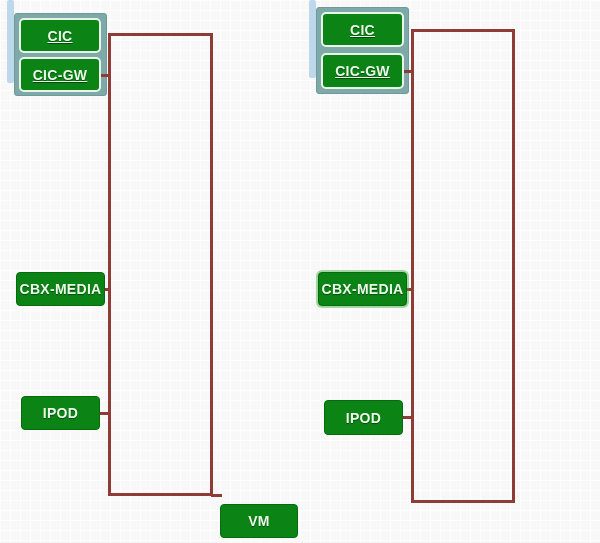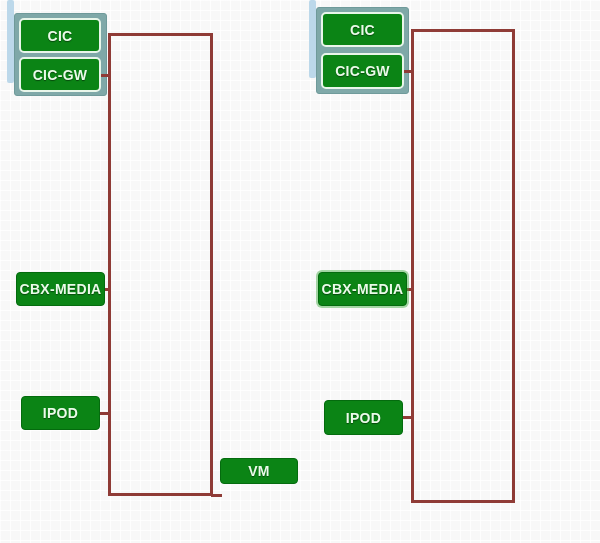--- a/index.html
+++ b/index.html
@@ -53,20 +53,21 @@
     font-size: 14px;
     font-weight: bold;
     letter-spacing: 0.3px;
     border-radius: 5px;
     text-shadow: 0 1px 1px rgba(0,0,0,0.45);
     white-space: nowrap;
   }
   .node.inner-ring {
     border: 2px solid #e9f6ea;
     box-shadow: inset 0 0 0 1px #0b8415;
+    text-decoration: underline;
   }
   .node.plain {
     border: 1px solid #046b0e;
     border-radius: 4px;
   }
   .node.glow {
     border: 1px solid #046b0e;
     border-radius: 4px;
     box-shadow: 0 0 0 2px rgba(60,170,60,0.45);
   }
@@ -113,21 +114,21 @@
   </div>
 
   <div class="node plain" style="left:16px; top:272px; width:89px; height:34px;">
     <span>CBX-MEDIA</span>
   </div>
 
   <div class="node plain" style="left:21px; top:396px; width:79px; height:34px;">
     <span>IPOD</span>
   </div>
 
-  <div class="node plain" style="left:220px; top:458px; width:78px; height:26px;">
+  <div class="node plain" style="left:220px; top:504px; width:78px; height:34px;">
     <span>VM</span>
   </div>
 
   <div class="side-bar" style="left:309px; top:0px; width:7px; height:78px;"></div>
 
   <div class="group-frame" style="left:316px; top:7px; width:93px; height:87px;"></div>
 
   <div class="link-rect" style="left:411px; top:29px; width:104px; height:474px;"></div>
 
   <div class="link-seg" style="left:403px; top:70px; width:10px; height:3px;"></div>

